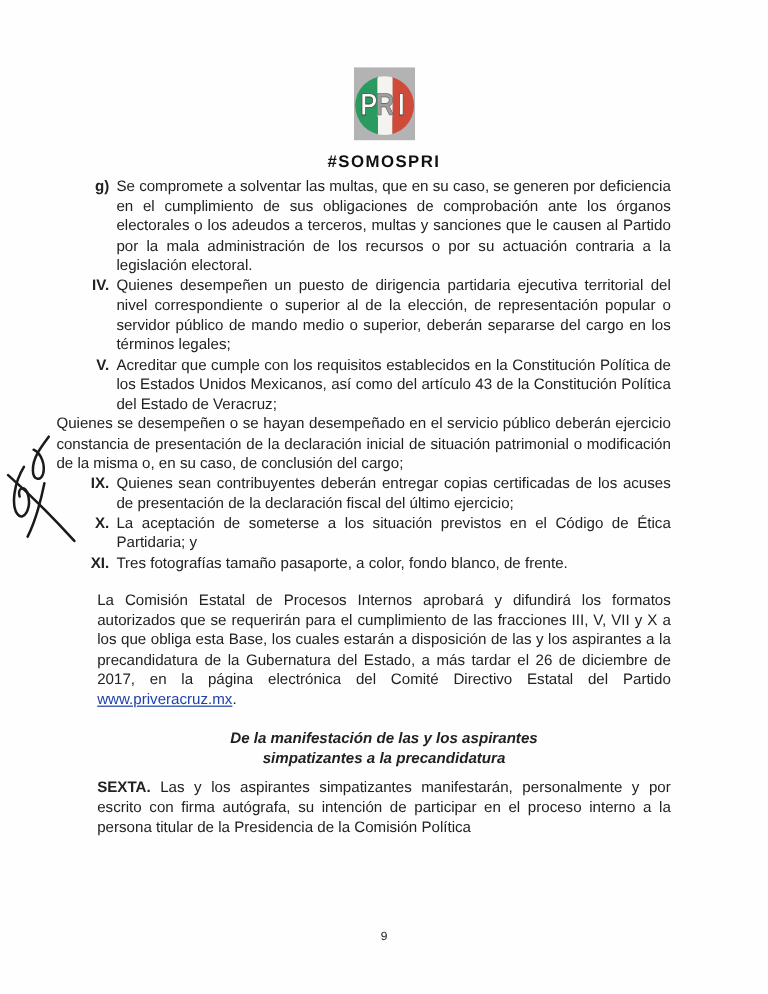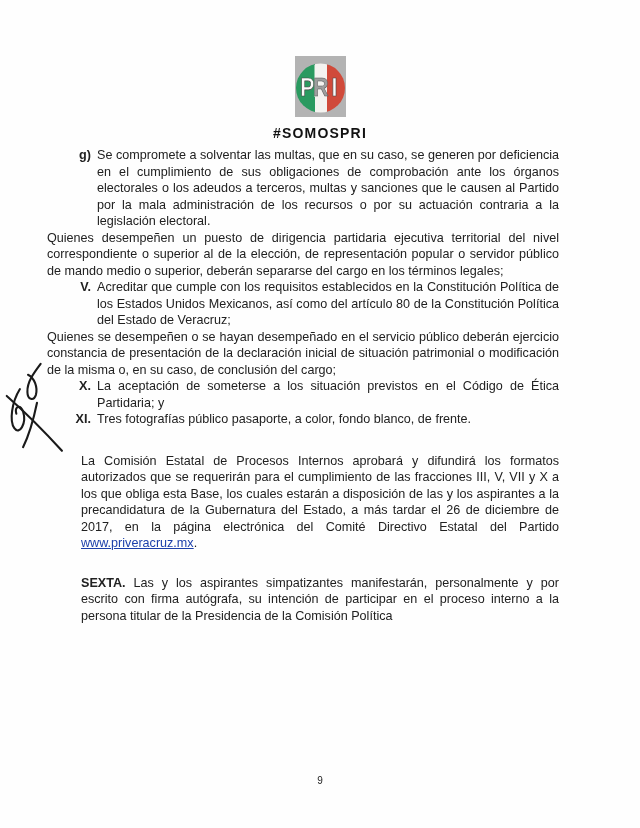--- a/index.html
+++ b/index.html
@@ -29,22 +29,22 @@
     font-size:12.6px; line-height:16.5px; text-align:justify;
     color:#212121;
   }
   .li { display:flex; margin-left:-34px; }
   .li .marker {
     flex:0 0 44px; text-align:right; font-weight:bold; margin-right:6px;
     white-space:nowrap;
   }
   .li .txt { flex:1; }
 
-  .para { margin-top:25px; }
-  .para.sexta { margin-top:23px; }
+  .para { margin-top:15px; }
+  .para.sexta { margin-top:7px; }
   .para .lead { font-weight:bold; }
 
   a.doc-link { color:#1c3faa; text-decoration:underline; }
 
   .section-heading {
     margin-top:16px; text-align:center; font-weight:bold; font-style:italic;
     line-height:17px;
   }
 
   .page-number {
@@ -89,38 +89,47 @@
     </g>
   </svg>
 
   <div class="content">
 
     <div class="li">
       <span class="marker">g)</span>
       <div class="txt">Se compromete a solventar las multas, que en su caso, se generen por deficiencia en el cumplimiento de sus obligaciones de comprobación ante los órganos electorales o los adeudos a terceros, multas y sanciones que le causen al Partido por la mala administración de los recursos o por su actuación contraria a la legislación electoral.</div>
     </div>
     <div class="li">
+      <span class="marker">IV.</span>
       <div class="txt">Quienes desempeñen un puesto de dirigencia partidaria ejecutiva territorial del nivel correspondiente o superior al de la elección, de representación popular o servidor público de mando medio o superior, deberán separarse del cargo en los términos legales;</div>
     </div>
     <div class="li">
       <span class="marker">V.</span>
-      <div class="txt">Acreditar que cumple con los requisitos establecidos en la Constitución Política de los Estados Unidos Mexicanos, así como del artículo 80 de la Constitución Política del Estado de Veracruz;</div>
+      <div class="txt">Acreditar que cumple con los requisitos establecidos en la Constitución Política de los Estados Unidos Mexicanos, así como del artículo 43 de la Constitución Política del Estado de Veracruz;</div>
     </div>
     <div class="li">
       <div class="txt">Quienes se desempeñen o se hayan desempeñado en el servicio público deberán ejercicio constancia de presentación de la declaración inicial de situación patrimonial o modificación de la misma o, en su caso, de conclusión del cargo;</div>
+    </div>
+    <div class="li">
+      <span class="marker">IX.</span>
+      <div class="txt">Quienes sean contribuyentes deberán entregar copias certificadas de los acuses de presentación de la declaración fiscal del último ejercicio;</div>
     </div>
     <div class="li">
       <span class="marker">X.</span>
       <div class="txt">La aceptación de someterse a los situación previstos en el Código de Ética Partidaria; y</div>
     </div>
     <div class="li">
       <span class="marker">XI.</span>
-      <div class="txt">Tres fotografías público pasaporte, a color, fondo blanco, de frente.</div>
+      <div class="txt">Tres fotografías tamaño pasaporte, a color, fondo blanco, de frente.</div>
     </div>
 
     <div class="para"><span>La Comisión Estatal de Procesos Internos aprobará y difundirá los formatos autorizados que se requerirán para el cumplimiento de las fracciones III, V, VII y X a los que obliga esta Base, los cuales estarán a disposición de las y los aspirantes a la precandidatura de la Gubernatura del Estado, a más tardar el 26 de diciembre de 2017, en la página electrónica del Comité Directivo Estatal del Partido </span><a class="doc-link" href="#">www.priveracruz.mx</a><span>.</span></div>
 
+    <div class="section-heading">
+      <div>De la manifestación de las y los aspirantes</div>
+      <div>simpatizantes a la precandidatura</div>
+    </div>
 
     <div class="para sexta"><span class="lead">SEXTA.</span><span> Las y los aspirantes simpatizantes manifestarán, personalmente y por escrito con firma autógrafa, su intención de participar en el proceso interno a la persona titular de la Presidencia de la Comisión Política</span></div>
   </div>
 
   <div class="page-number">9</div>
 </div>
 
 </body></html>

